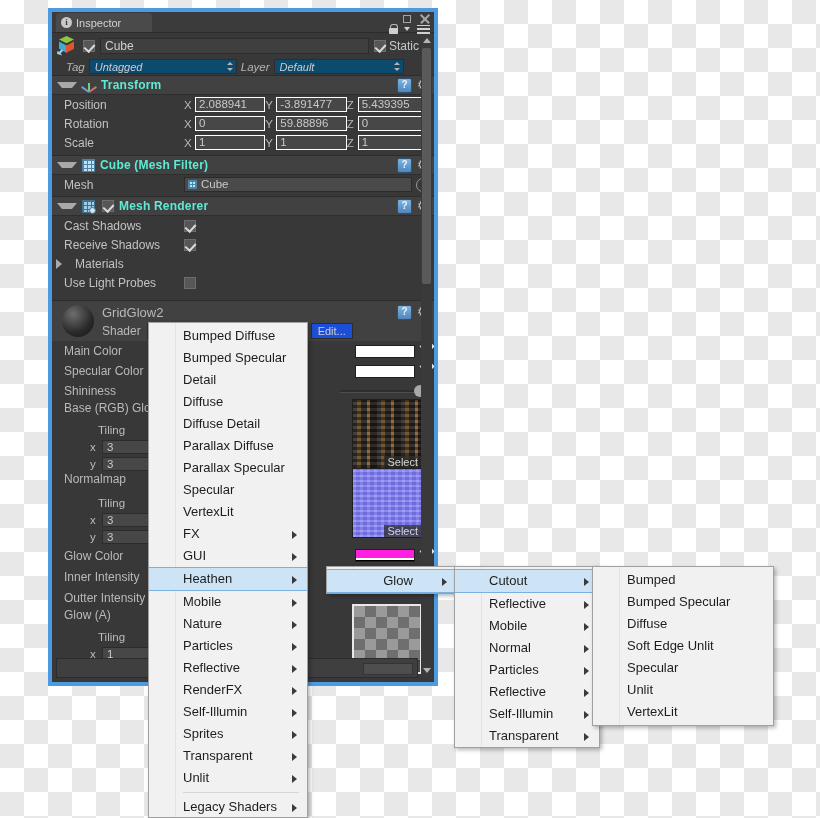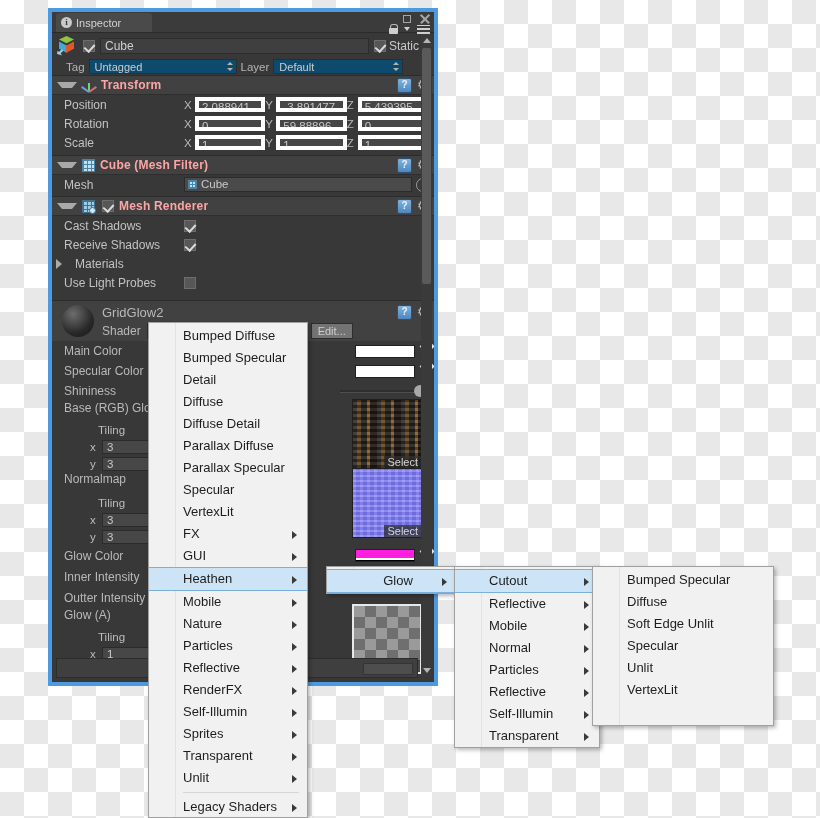--- a/index.html
+++ b/index.html
@@ -70,37 +70,37 @@
   .cube-ico .arw{position:absolute;left:1px;top:14px;width:7px;height:7px;background:#9fd0e8;
      clip-path:polygon(0 40%,60% 40%,60% 0,100% 70%,60% 100%,60% 70%,0 70%);transform:rotate(135deg);}
   .cbx{width:12px;height:12px;background:#575757;border:1px solid #6d6d6d;box-sizing:border-box;position:relative;flex:0 0 12px;}
   .cbx.on::after{content:"";position:absolute;left:2px;top:1px;width:5px;height:8px;border:2px solid #dcdcdc;border-top:0;border-left:0;transform:rotate(42deg);}
   .namefield{flex:1;height:16px;background:#3f3f3f;border:1px solid #2d2d2d;box-sizing:border-box;
     color:#cfcfcf;font-size:12px;line-height:14px;padding-left:4px;}
   .statwrap{display:flex;align-items:center;gap:3px;padding-right:2px;}
   .statlbl{font-size:12px;color:#c9c9c9;}
   .caret-dn{width:0;height:0;border-left:4px solid transparent;border-right:4px solid transparent;border-top:5px solid #c0c0c0;}
 
-  .taglayer{height:17px;display:flex;align-items:center;gap:4px;padding:1px 4px 0 14px;}
+  .taglayer{height:17px;display:flex;align-items:center;gap:4px;padding:1px 4px 0 14px;font-style:italic;}
   .tl-lbl{font-size:11.5px;color:#b4b4b4;}
   .popup{
     height:15px;background:#0c4a6e;border:1px solid #2d2d2d;box-sizing:border-box;
     font-size:11px;color:#cdcdcd;display:flex;align-items:center;padding:0 3px 0 5px;position:relative;
   }
   .popup span.val{flex:1;overflow:hidden;white-space:nowrap;}
   .updown{width:7px;height:11px;position:relative;flex:0 0 7px;}
   .updown::before{content:"";position:absolute;left:1px;top:1px;border-left:3px solid transparent;border-right:3px solid transparent;border-bottom:3px solid #b4b4b4;}
   .updown::after{content:"";position:absolute;left:1px;bottom:1px;border-left:3px solid transparent;border-right:3px solid transparent;border-top:3px solid #b4b4b4;}
 
   
   .sec-hdr{height:18px;background:#414141;border-top:1px solid #2c2c2c;border-bottom:1px solid #2e2e2e;
     display:flex;align-items:center;gap:5px;padding:0 4px 0 5px;position:relative;}
   .foldout{width:0;height:0;border-left:5px solid transparent;border-right:5px solid transparent;border-top:6px solid #a9a9a9;flex:0 0 10px;}
   .foldout.closed{border:none;border-top:5px solid transparent;border-bottom:5px solid transparent;border-left:6px solid #a9a9a9;width:0;height:0;}
-  .sec-title{font-size:12px;font-weight:bold;color:#fca5a5;letter-spacing:.2px;}
+  .sec-title{font-size:12px;font-weight:bold;color:#5eead4;letter-spacing:.2px;}
   .hdr-right{position:absolute;right:4px;top:2px;display:flex;gap:5px;align-items:center;}
   .help-ico{width:13px;height:13px;background:linear-gradient(#7fb4e0,#4f86bd);border:1px solid #2f506e;
     border-radius:2px;color:#eaf3fb;font-size:10px;line-height:12px;text-align:center;font-weight:bold;}
   .gear-ico{width:13px;height:13px;position:relative;}
   .gear-ico::before{content:"\2699";position:absolute;left:0;top:-2px;font-size:13px;color:#bdbdbd;}
   .gear-ico::after{content:"";position:absolute;right:-2px;bottom:1px;border-left:3px solid transparent;border-right:3px solid transparent;border-top:3px solid #bdbdbd;}
   .axis-ico{width:14px;height:14px;position:relative;}
   .axis-ico i{position:absolute;left:6px;bottom:0;width:2px;height:9px;background:#6fd36f;}
   .axis-ico i.b{transform:rotate(55deg);transform-origin:bottom;background:#d36f6f;}
   .axis-ico i.c{transform:rotate(-55deg);transform-origin:bottom;background:#6f9fd3;}
@@ -111,41 +111,41 @@
     background-image:linear-gradient(#43708e 1px,transparent 1px),linear-gradient(90deg,#43708e 1px,transparent 1px);
     background-size:4px 4px;}
   .mr-ico::after{content:"";position:absolute;right:-2px;bottom:-2px;width:5px;height:5px;border-radius:50%;background:#cfe8f5;border:1px solid #43708e;}
 
   
   .prow{height:19px;display:flex;align-items:center;font-size:12px;color:#c2c2c2;padding-left:12px;}
   .plabel{width:120px;flex:0 0 120px;color:#c2c2c2;}
   .vecfields{display:flex;flex:1;gap:0;padding-right:6px;}
   .vf{display:flex;align-items:center;flex:1;gap:3px;}
   .vf em{font-style:normal;color:#b8b8b8;font-size:11.5px;width:8px;}
-  .numfield{flex:1;height:15px;background:#474747;border:4px solid #ffffff;box-sizing:border-box;
+  .numfield{flex:1;height:15px;background:#474747;border:1px solid #ffffff;box-sizing:border-box;
     color:#c9c9c9;font-size:11.5px;line-height:13px;padding-left:3px;overflow:hidden;white-space:nowrap;}
   .objfield{flex:1;height:15px;background:#4a4a4a;border:1px solid #2b2b2b;box-sizing:border-box;
     color:#c9c9c9;font-size:11.5px;line-height:13px;padding-left:3px;display:flex;align-items:center;gap:4px;margin-right:4px;}
   .mini-grid{width:9px;height:9px;background:#bfe3f5;border:1px solid #4d83a5;box-sizing:border-box;
     background-image:linear-gradient(#4d83a5 1px,transparent 1px),linear-gradient(90deg,#4d83a5 1px,transparent 1px);
     background-size:3px 3px;}
   .dot-btn{width:12px;height:12px;border-radius:50%;border:1px solid #9a9a9a;position:relative;margin-right:4px;}
   .dot-btn::after{content:"";position:absolute;left:4px;top:4px;width:3px;height:3px;border-radius:50%;background:#a6a6a6;}
 
   
   .mat-hdr{height:40px;background:#414141;border-top:1px solid #2c2c2c;position:relative;}
   .mat-sphere{position:absolute;left:10px;top:4px;width:32px;height:32px;border-radius:50%;
      background:radial-gradient(circle at 35% 28%,#6d6d6d,#2a2a2a 60%,#141414);}
   .mat-name{position:absolute;left:50px;top:4px;font-size:13px;color:#b9b9b9;}
   .shader-row{position:absolute;left:50px;top:22px;display:flex;align-items:center;gap:6px;}
   .shader-lbl{font-size:12px;color:#b9b9b9;}
   .shader-popup{width:158px;height:16px;background:#4e4e4e;border:1px solid #2d2d2d;box-sizing:border-box;
      font-size:10.5px;color:#cfcfcf;display:flex;align-items:center;padding:0 3px 0 4px;}
   .shader-popup span{flex:1;overflow:hidden;white-space:nowrap;}
-  .edit-btn{width:42px;height:16px;background:#737373;border:1px solid #2d2d2d;box-sizing:border-box;
+  .edit-btn{width:42px;height:16px;background:#1d4ed8;border:1px solid #2d2d2d;box-sizing:border-box;
      font-size:11px;color:#cfcfcf;text-align:center;line-height:14px;}
 
   .mat-body{position:relative;background:#383838;}
   .mrow{height:19px;display:flex;align-items:center;font-size:12px;color:#b9b9b9;padding-left:12px;}
   .mrow .ml{width:118px;flex:0 0 118px;overflow:hidden;white-space:nowrap;}
   .color-sw{width:60px;height:13px;background:#ffffff;border:1px solid #202020;box-sizing:border-box;}
   .color-sw.magenta{background:linear-gradient(180deg,#ff1fe0 0 70%,#ffffff 70% 88%,#000000 88%);}
   .eyedrop{width:14px;height:14px;position:relative;margin-left:5px;}
   .eyedrop::before{content:"";position:absolute;left:1px;top:1px;width:12px;height:2px;background:#d8d8d8;transform:rotate(45deg);transform-origin:left top;}
   .eyedrop::after{content:"";position:absolute;left:9px;top:0;width:5px;height:4px;background:#e8e8e8;transform:rotate(45deg);}
@@ -545,20 +545,21 @@
       <div class="mi"><span>Particles</span><span class="arrow"></span></div>
       <div class="mi"><span>Reflective</span><span class="arrow"></span></div>
       <div class="mi"><span>Self-Illumin</span><span class="arrow"></span></div>
       <div class="mi"><span>Transparent</span><span class="arrow"></span></div>
     </div>
 </div>
 
 <div class="menu" id="menu4" style="left:592px;top:566px;width:182px;height:160px;">
   <div class="mrail"></div>
   <div id="menu4-items" style="position:relative">
+      <div class="mi"><span>Bumped</span></div>
       <div class="mi"><span>Bumped Specular</span></div>
       <div class="mi"><span>Diffuse</span></div>
       <div class="mi"><span>Soft Edge Unlit</span></div>
       <div class="mi"><span>Specular</span></div>
       <div class="mi"><span>Unlit</span></div>
       <div class="mi"><span>VertexLit</span></div>
     </div>
 </div>
 
 </body></html>

